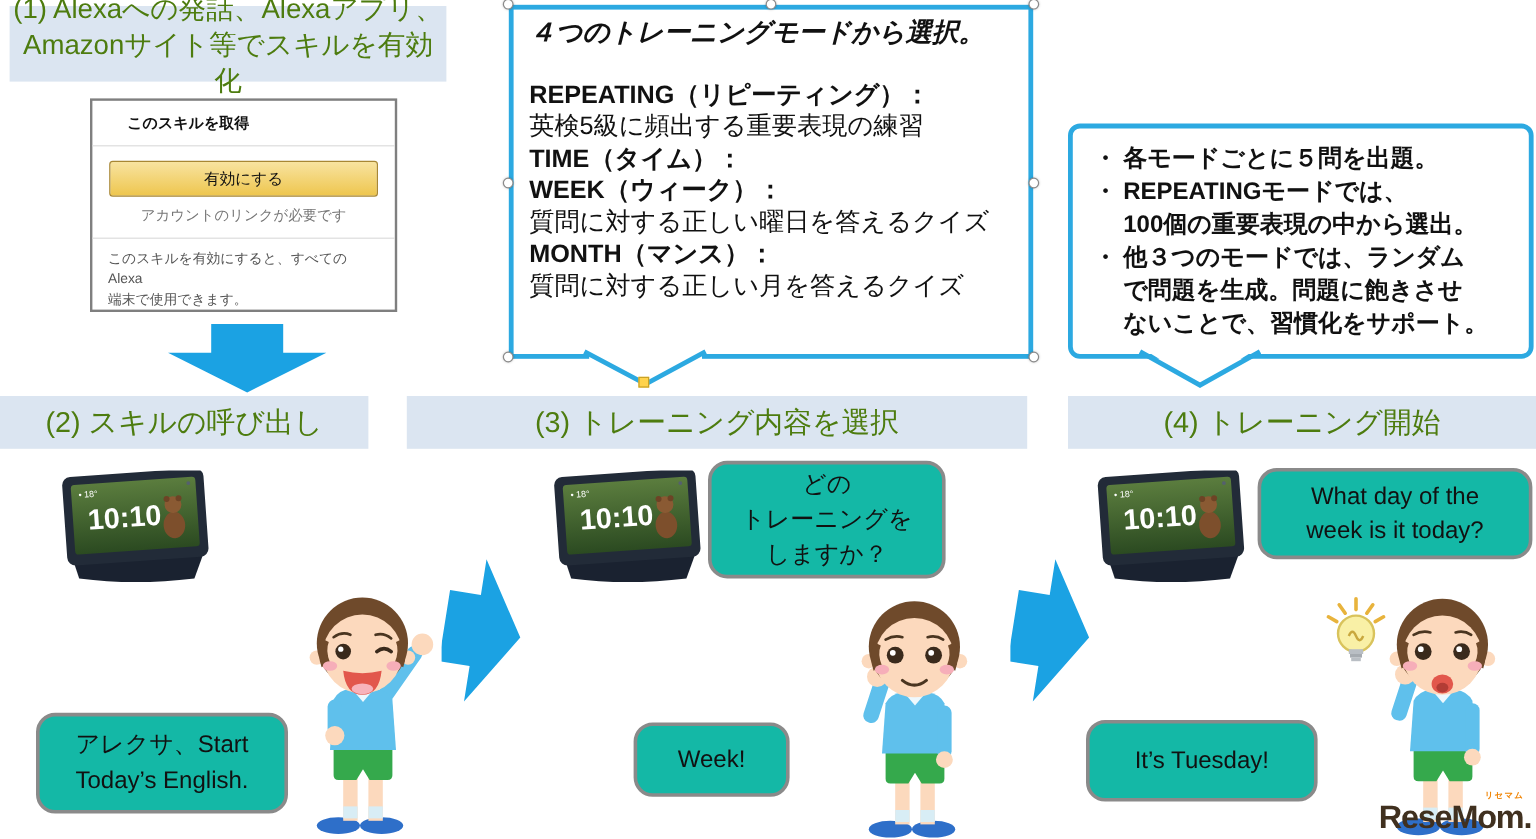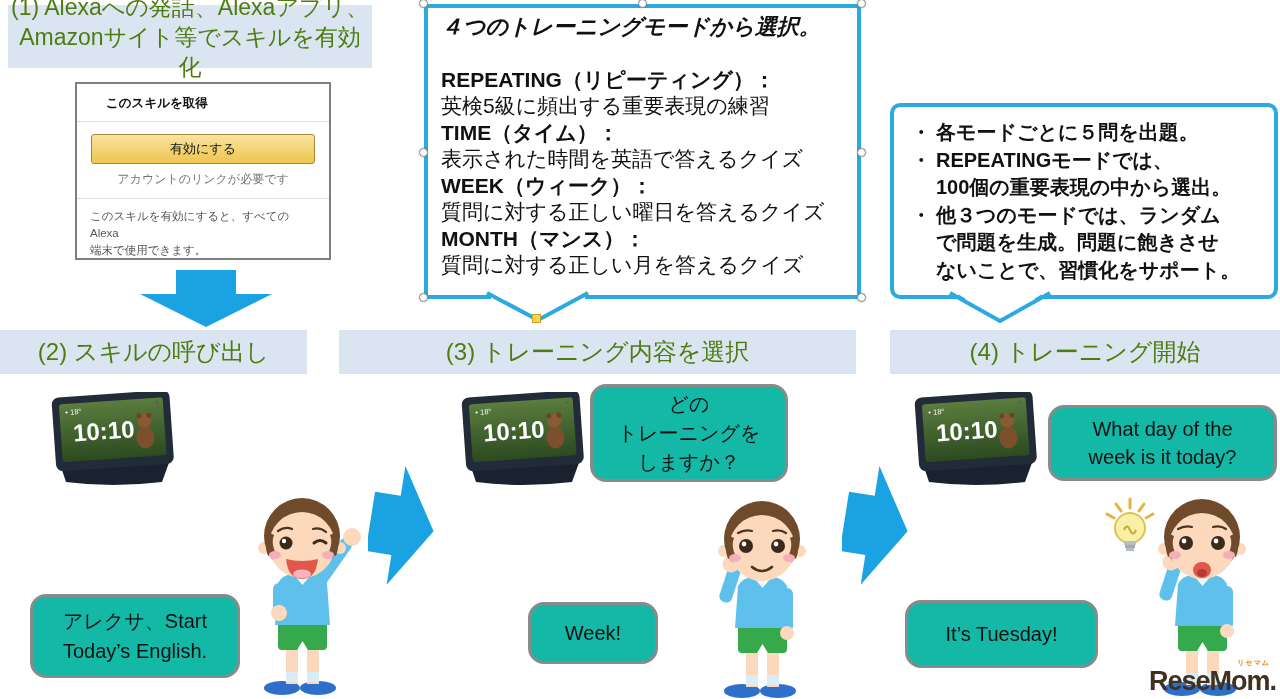--- a/index.html
+++ b/index.html
@@ -49,21 +49,21 @@
   .blue-tail { position:absolute; overflow:visible; }
 
   
   .device { position:absolute; width:135px; height:95px; }
 
   
   .bubble { position:absolute; background:#14b8a6; border:3px solid #8a8a8a; border-radius:16px;
     display:flex; align-items:center; justify-content:center; text-align:center; color:#111; }
 
   #bubble-select { left:590px; top:384px; width:198px; height:98px; font-size:20px; line-height:29px; }
-  #bubble-whatday { left:1048px; top:390px; width:229px; height:76px; font-size:20px; line-height:28px;margin-top:15px; }
+  #bubble-whatday { left:1048px; top:390px; width:229px; height:76px; font-size:20px; line-height:28px; }
   #bubble-invoke { left:30px; top:594px; width:210px; height:84px; font-size:20px; line-height:30px; }
   #bubble-week { left:528px; top:602px; width:130px; height:62px; font-size:20px; }
   #bubble-tuesday { left:905px; top:600px; width:193px; height:68px; font-size:20px; }
 
   .kid { position:absolute; }
 
   
   #logo { position:absolute; right:4px; bottom:2px; display:flex; align-items:flex-end; }
   #logo .logo-main { font-size:27px; font-weight:bold; color:#40301f; letter-spacing:-1px; position:relative; }
   #logo .logo-ruby { position:absolute; top:-8px; right:6px; font-size:7px; font-weight:bold; color:#f08300; letter-spacing:1px; }
@@ -91,21 +91,20 @@
   <div class="banner" id="banner2">(2) スキルの呼び出し</div>
   <div class="banner" id="banner3">(3) トレーニング内容を選択</div>
   <div class="banner" id="banner4">(4) トレーニング開始</div>
 
   <div id="modes-callout">
     <div class="mc-title">４つのトレーニングモードから選択。</div>
     <div class="mc-gap"></div>
     <div class="mc-name">REPEATING（リピーティング）：</div>
     <div class="mc-desc">英検5級に頻出する重要表現の練習</div>
     <div class="mc-name">TIME（タイム）：</div>
-    <div class="mc-desc">表示された時間を英語で答えるクイズ</div>
     <div class="mc-name">WEEK（ウィーク）：</div>
     <div class="mc-desc">質問に対する正しい曜日を答えるクイズ</div>
     <div class="mc-name">MONTH（マンス）：</div>
     <div class="mc-desc">質問に対する正しい月を答えるクイズ</div>
 
     <div class="dash-line"></div>
     <div class="bseg l"></div>
     <div class="bseg r"></div>
     <svg class="blue-tail" style="left:59px; top:100%; margin-top:-2px;" width="102" height="32" viewBox="0 0 102 32">
       <polyline points="0,0 51,27 101,0" fill="#ffffff" stroke="#2ca9e1" stroke-width="4"></polyline>

